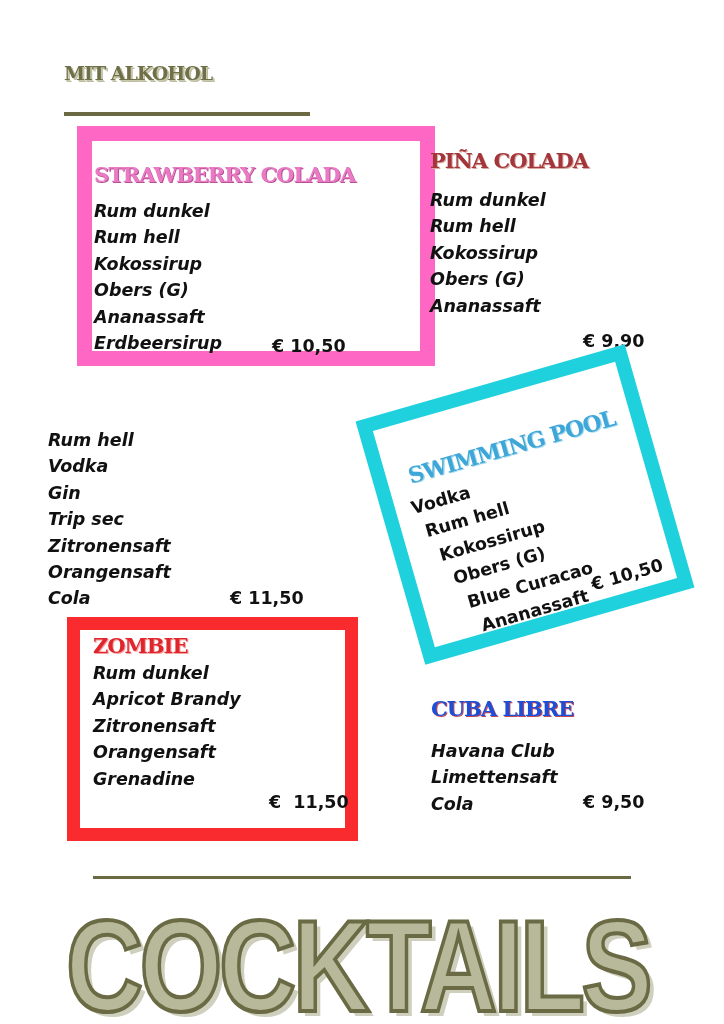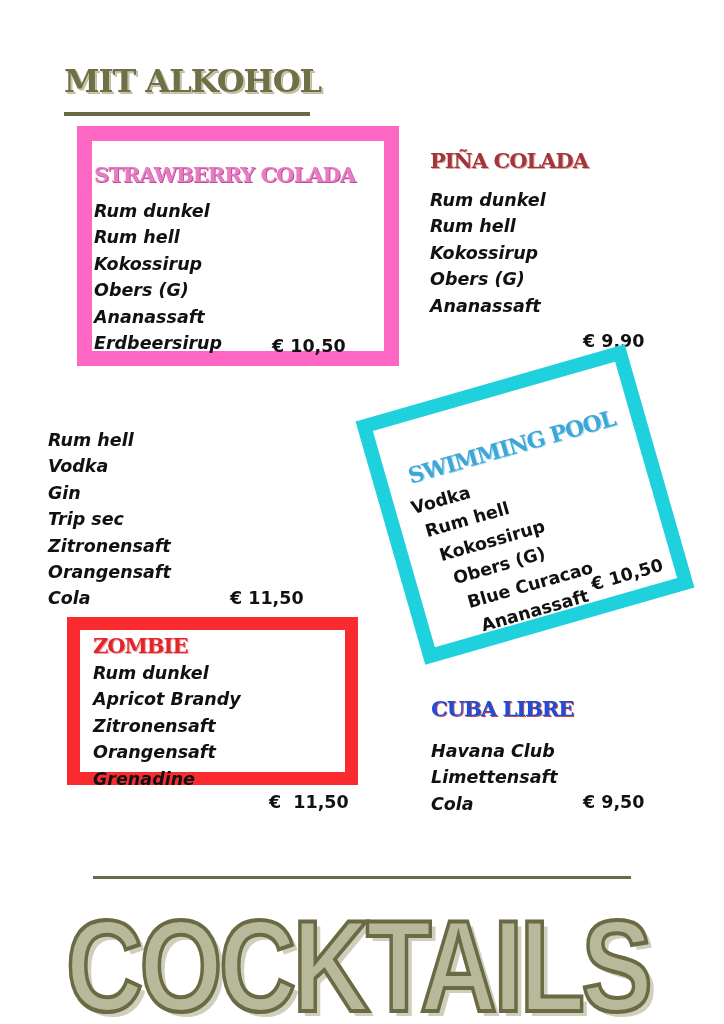--- a/index.html
+++ b/index.html
@@ -1,40 +1,40 @@
 <!DOCTYPE html>
 <html><head>
 <meta charset="utf-8">
 <style>
   html, body { margin:0; padding:0; }
   body { width:724px; height:1024px; background:#ffffff; position:relative; overflow:hidden;
          font-family:"DejaVu Sans", sans-serif; }
   .abs { position:absolute; }
   .section-title { left:64px; top:62px; font-family:"DejaVu Serif", serif; font-weight:bold;
-         font-size:32px; color:#6f7048; letter-spacing:-1px;
+         font-size:19px; color:#6f7048; letter-spacing:-1px;
          text-shadow: 1px 1px 0 #c9c9b0, 2px 2px 0 #bdbda0; }
   .section-underline { left:64px; top:112px; width:246px; height:4px; background:#6a6b44; }
   .box { position:absolute; background:#fff; box-sizing:border-box; }
   .drink-title { font-family:"DejaVu Serif", serif; font-weight:bold; font-size:21px;
          letter-spacing:-1px; line-height:26px; margin:0; }
   .ing { font-style:italic; font-weight:bold; font-size:17.5px; line-height:26.4px; color:#111; white-space:nowrap; }
   .price { position:absolute; font-weight:bold; font-size:17.5px; color:#111; white-space:nowrap; }
   .bottom-rule { left:93px; top:876px; width:538px; height:3px; background:#6a6b44; }
   .cocktails { left:66px; top:902px; width:600px; font-family:"Liberation Sans", sans-serif;
          font-weight:bold; font-size:124px; letter-spacing:-4px; line-height:124px;
          color:#b8b99a; -webkit-text-stroke:4px #6a6b44; transform:scaleX(0.86) scaleY(1.04);
          transform-origin:left top; text-shadow:6px 5px 0 #cfcfbe; white-space:nowrap; }
 </style>
 </head>
 <body>
 
 <div class="abs section-title">MIT ALKOHOL</div>
 <div class="abs section-underline"></div>
 
-<div class="box" style="left:77px; top:126px; width:322px; height:240px; border:15px solid #fe67c3;">
+<div class="box" style="left:77px; top:126px; width:358px; height:240px; border:15px solid #fe67c3;">
   <div class="drink-title" style="position:absolute; left:2px; top:21px; color:#e97ac4; text-shadow:1px 1px 0 #b94f95;">STRAWBERRY COLADA</div>
   <div style="position:absolute; left:2px; top:57px;">
     <div class="ing">Rum dunkel</div>
     <div class="ing">Rum hell</div>
     <div class="ing">Kokossirup</div>
     <div class="ing">Obers (G)</div>
     <div class="ing">Ananassaft</div>
     <div class="ing">Erdbeersirup</div>
   </div>
   <div class="price" style="left:180px; top:195px;">€ 10,50</div>
@@ -72,21 +72,21 @@
     <div class="ing" style="font-style:normal;">Vodka</div>
     <div class="ing" style="font-style:normal; padding-left:7px;">Rum hell</div>
     <div class="ing" style="font-style:normal; padding-left:14px;">Kokossirup</div>
     <div class="ing" style="font-style:normal; padding-left:21px;">Obers (G)</div>
     <div class="ing" style="font-style:normal; padding-left:28px;">Blue Curacao</div>
     <div class="ing" style="font-style:normal; padding-left:35px;">Ananassaft</div>
   </div>
   <div class="price" style="left:168px; top:198px;">€ 10,50</div>
 </div>
 
-<div class="box" style="left:67px; top:617px; width:291px; height:168px; border:13px solid #f92b2f;">
+<div class="box" style="left:67px; top:617px; width:291px; height:224px; border:13px solid #f92b2f;">
   <div class="drink-title" style="position:absolute; left:13px; top:3px; color:#e0252d; text-shadow:1px 1px 0 #f4a0a0;">ZOMBIE</div>
   <div style="position:absolute; left:13px; top:30px;">
     <div class="ing">Rum dunkel</div>
     <div class="ing">Apricot Brandy</div>
     <div class="ing">Zitronensaft</div>
     <div class="ing">Orangensaft</div>
     <div class="ing">Grenadine</div>
   </div>
   <div class="price" style="left:189px; top:162px; white-space:pre;">€  11,50</div>
 </div>

